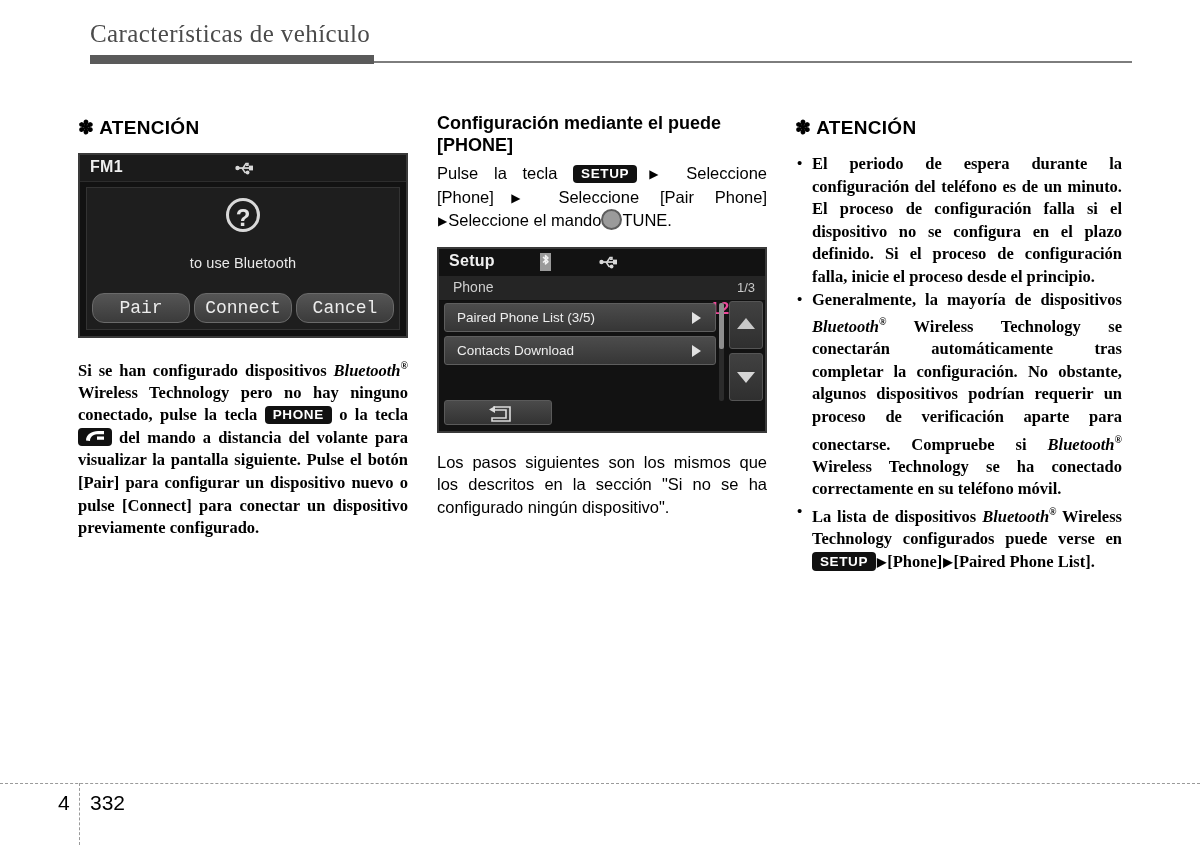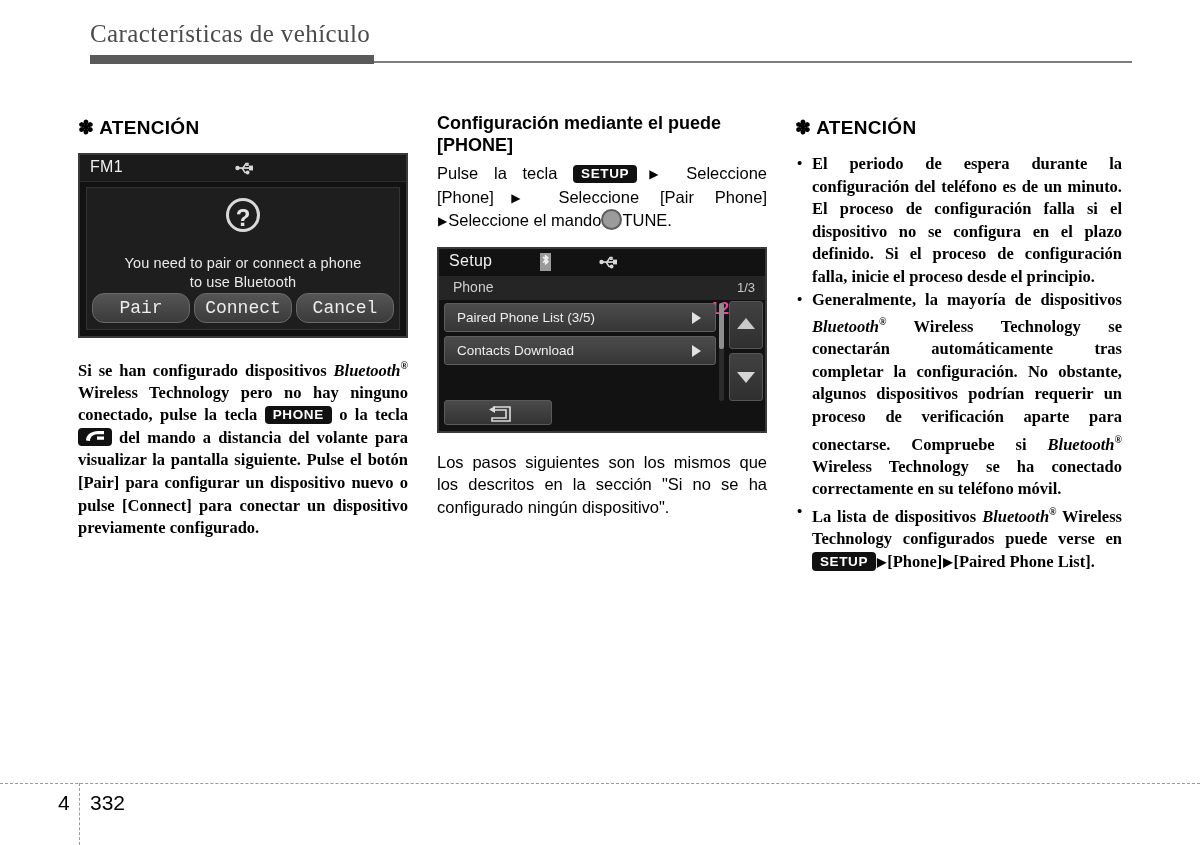--- a/index.html
+++ b/index.html
@@ -191,21 +191,21 @@
     background: #1b1b1b;
     border-bottom: 1px solid #2d2d2d;
   }
   .hu-statusbar .sb-left {
     position: absolute;
     left: 10px;
     top: 3px;
     color: #efefef;
     font-family: "Liberation Sans", sans-serif;
     font-size: 16px;
-    font-weight: normal;
+    font-weight: bold;
     letter-spacing: 0.3px;
   }
   .hu-statusbar .sb-clock {
     position: absolute;
     right: 10px;
     top: 2px;
     color: #ec4899;
     font-family: "Liberation Sans", sans-serif;
     font-size: 17px;
     font-weight: bold;
@@ -462,21 +462,20 @@
           <path d="M7 7 L10 11.5 L12.4 11.5" fill="none" stroke="#d8d8d8" stroke-width="1.5"></path>
           <circle cx="12.6" cy="11.5" r="1.9" fill="#d8d8d8"></circle>
         </svg>
       </span>
       <span class="sb-clock">12:00</span>
     </div>
 
     <div id="fm1-body">
       <div id="fm1-qmark">?</div>
       <div id="fm1-msg">
-        <div>You need to pair or connect a phone</div>
         <div>to use Bluetooth</div>
       </div>
       <div id="fm1-buttons">
         <div class="hu-btn">Pair</div>
         <div class="hu-btn">Connect</div>
         <div class="hu-btn">Cancel</div>
       </div>
     </div>
   </div>
 

